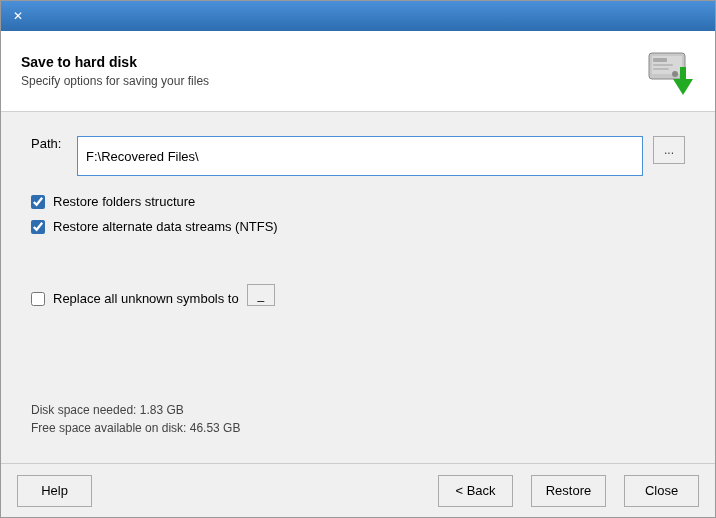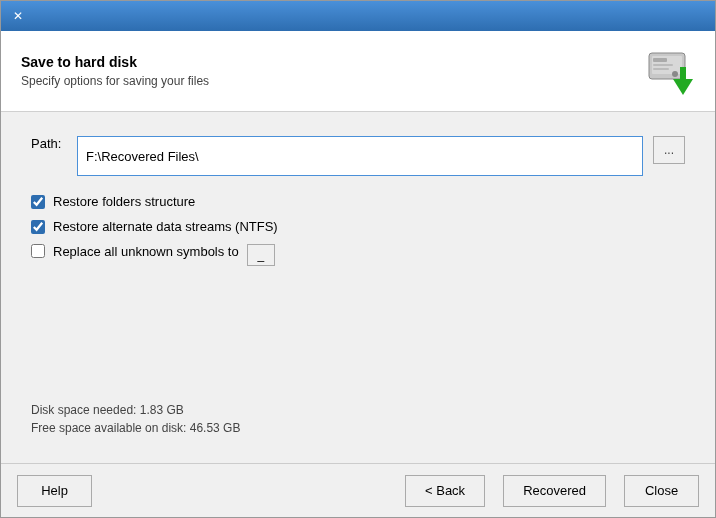--- a/index.html
+++ b/index.html
@@ -133,22 +133,23 @@
       accent-color: #2d6db0;
       cursor: pointer;
     }
     .checkbox-row label {
       font-size: 13px;
       color: #000;
       cursor: pointer;
     }
     .replace-row {
       display: flex;
-      align-items: flex-start;
+      align-items: flex-end;
       gap: 8px;
+      margin-top: 40px;
     }
     .replace-row input[type="checkbox"] {
       width: 14px;
       height: 14px;
       cursor: pointer;
     }
     .replace-row label {
       font-size: 13px;
       color: #000;
     }
@@ -177,21 +178,21 @@
       align-items: center;
       padding: 0 16px;
       justify-content: space-between;
       flex-shrink: 0;
     }
     .bottom-left { display: flex; }
     .bottom-right { display: flex; gap: 18px; }
     .btn {
       height: 32px;
       min-width: 75px;
-      padding: 0 19px;
+      padding: 0 12px;
       border: 1px solid #aaa;
       background: #f0f0f0;
       font-size: 13px;
       cursor: pointer;
       color: #000;
     }
     .btn-primary {
       background: #f0f0f0;
       border: 1px solid #aaa;
     }
@@ -258,17 +259,17 @@
       <p>Free space available on disk:  46.53 GB</p>
     </div>
   </div>
 
   <div class="bottom-bar">
     <div class="bottom-left">
       <button class="btn">Help</button>
     </div>
     <div class="bottom-right">
       <button class="btn">&lt; Back</button>
-      <button class="btn btn-primary">Recovered</button>
+      <button class="btn btn-primary">Restore</button>
       <button class="btn">Close</button>
     </div>
   </div>
 </div>
 
 </body></html>

